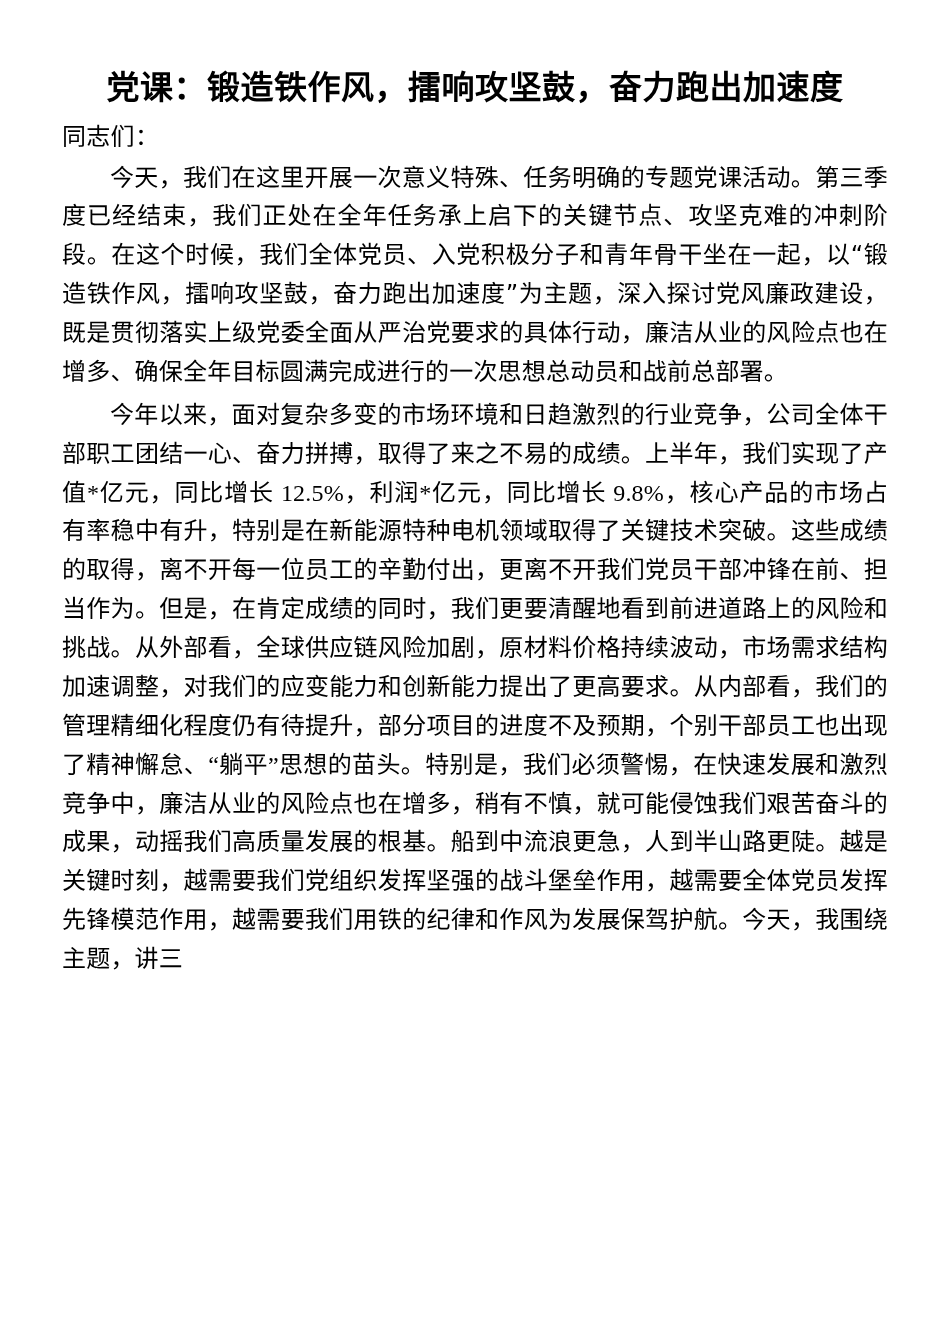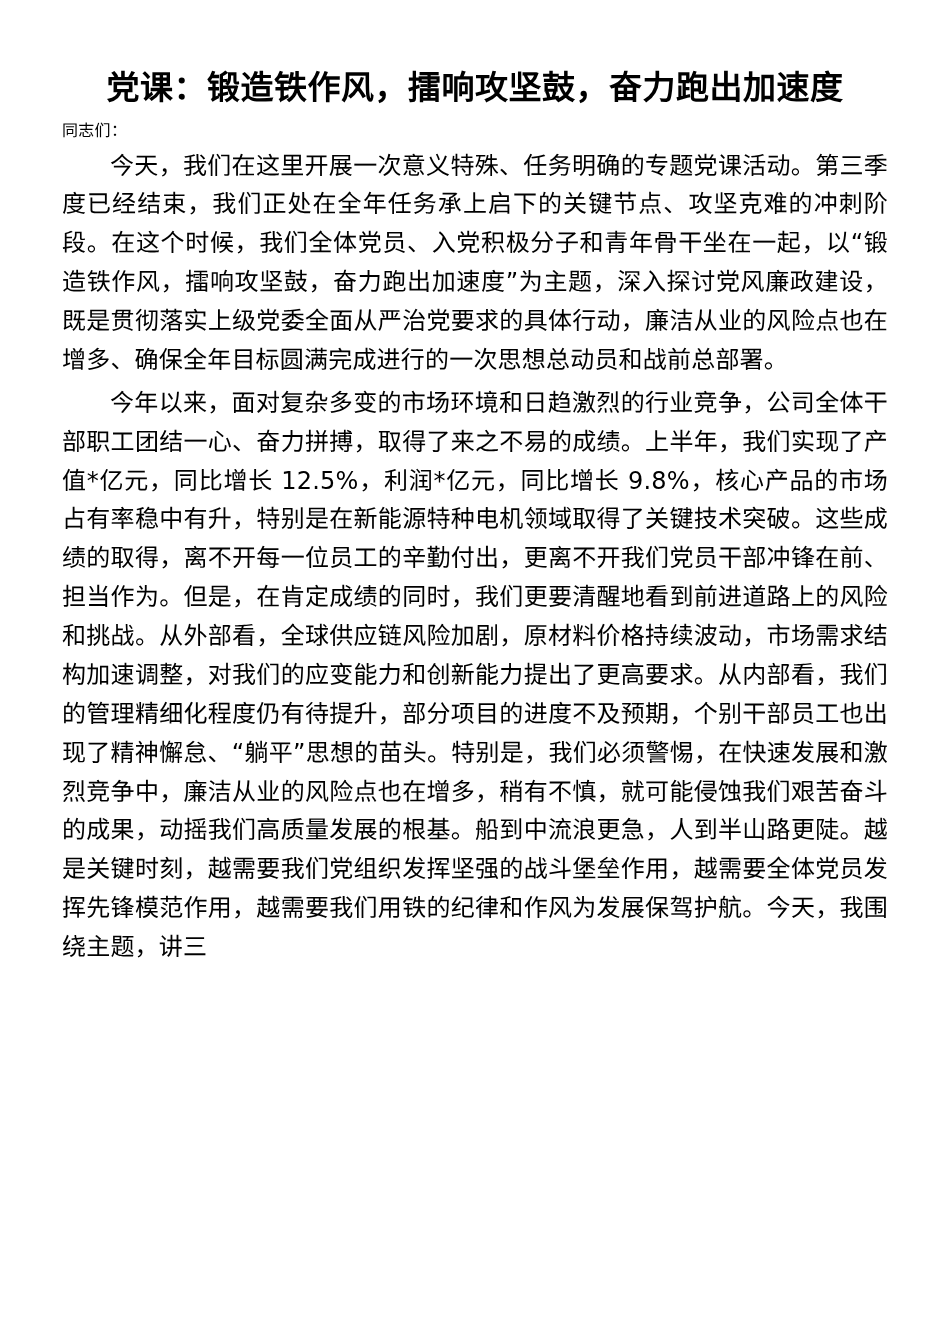--- a/index.html
+++ b/index.html
@@ -24,36 +24,37 @@
     font-family: "DejaVu Sans", "Liberation Sans", sans-serif;
     font-weight: 700;
     font-size: 33px;
     line-height: 1.35;
     text-align: center;
     letter-spacing: 0.5px;
     margin: 14px 0 6px 0;
     white-space: nowrap;
   }
   .salutation {
-    font-size: 16px;
+    font-size: 24px;
     line-height: 1.5;
     margin: 8px 0 4px 0;
     letter-spacing: 0.3px;
   }
   .para {
     font-size: 24px;
     line-height: 1.62;
     text-align: justify;
     text-justify: inter-ideograph;
     margin: 4px 0 2px 0;
     text-indent: 2em;
     letter-spacing: 0.2px;
   }
   .para:last-child {
     margin-bottom: 0;
+    font-family: Liberation Serif, serif;
   }
 </style>
 </head>
 <body>
 
 <div class="page">
   <h1 class="doc-title">党课：锻造铁作风，擂响攻坚鼓，奋力跑出加速度</h1>
   <div class="salutation">同志们：</div>
   <p class="para">今天，我们在这里开展一次意义特殊、任务明确的专题党课活动。第三季度已经结束，我们正处在全年任务承上启下的关键节点、攻坚克难的冲刺阶段。在这个时候，我们全体党员、入党积极分子和青年骨干坐在一起，以“锻造铁作风，擂响攻坚鼓，奋力跑出加速度”为主题，深入探讨党风廉政建设，既是贯彻落实上级党委全面从严治党要求的具体行动，廉洁从业的风险点也在增多、确保全年目标圆满完成进行的一次思想总动员和战前总部署。</p>
   <p class="para">今年以来，面对复杂多变的市场环境和日趋激烈的行业竞争，公司全体干部职工团结一心、奋力拼搏，取得了来之不易的成绩。上半年，我们实现了产值*亿元，同比增长 12.5%，利润*亿元，同比增长 9.8%，核心产品的市场占有率稳中有升，特别是在新能源特种电机领域取得了关键技术突破。这些成绩的取得，离不开每一位员工的辛勤付出，更离不开我们党员干部冲锋在前、担当作为。但是，在肯定成绩的同时，我们更要清醒地看到前进道路上的风险和挑战。从外部看，全球供应链风险加剧，原材料价格持续波动，市场需求结构加速调整，对我们的应变能力和创新能力提出了更高要求。从内部看，我们的管理精细化程度仍有待提升，部分项目的进度不及预期，个别干部员工也出现了精神懈怠、“躺平”思想的苗头。特别是，我们必须警惕，在快速发展和激烈竞争中，廉洁从业的风险点也在增多，稍有不慎，就可能侵蚀我们艰苦奋斗的成果，动摇我们高质量发展的根基。船到中流浪更急，人到半山路更陡。越是关键时刻，越需要我们党组织发挥坚强的战斗堡垒作用，越需要全体党员发挥先锋模范作用，越需要我们用铁的纪律和作风为发展保驾护航。今天，我围绕主题，讲三</p>

